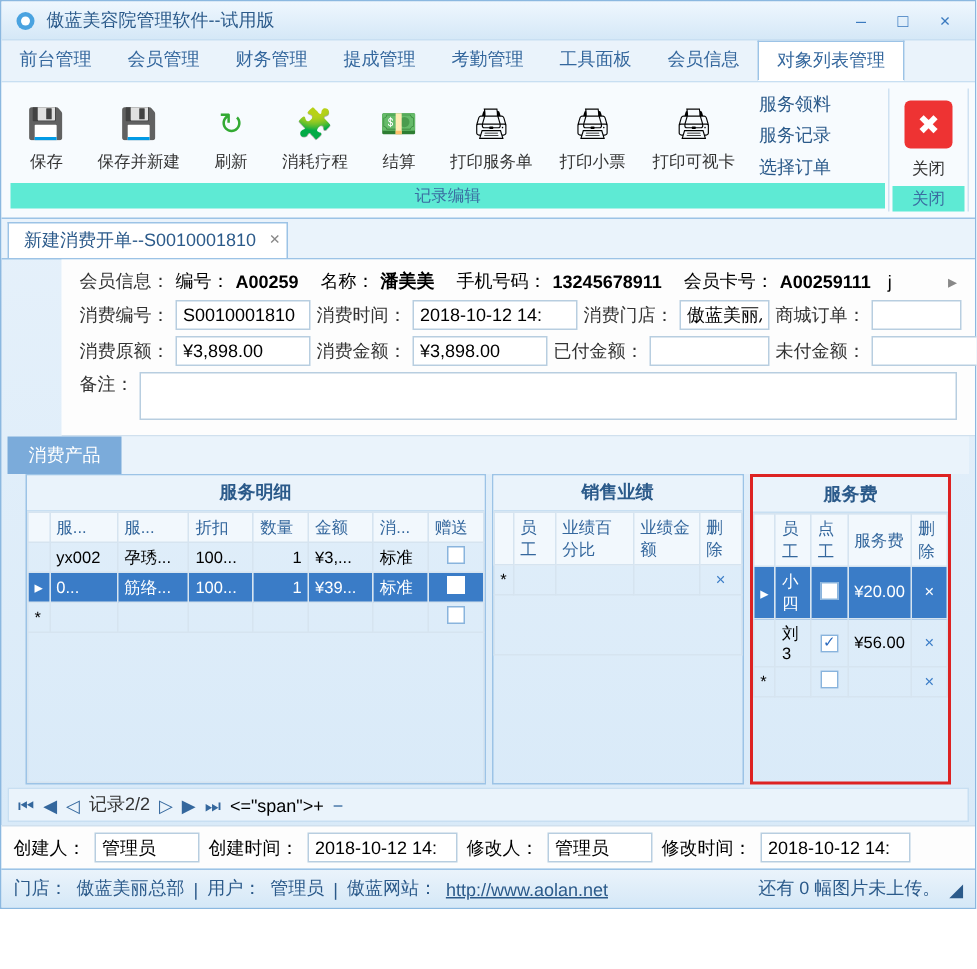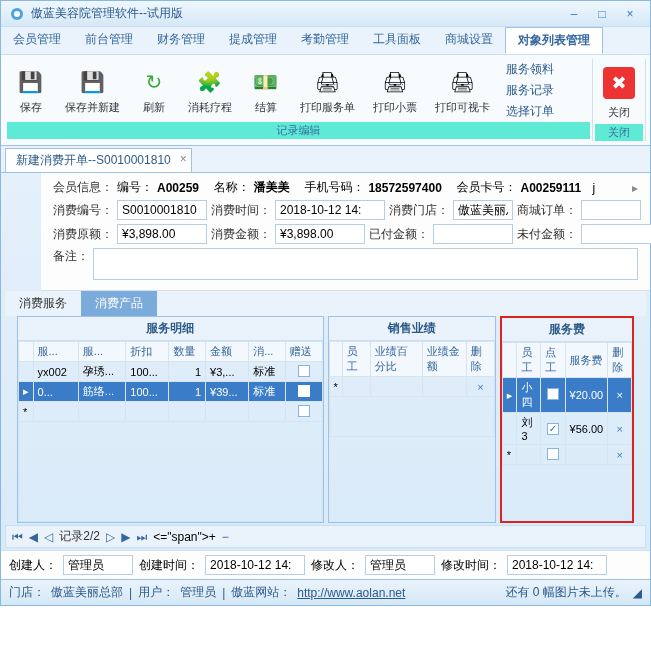--- a/index.html
+++ b/index.html
@@ -4,21 +4,21 @@
 <style>
 * { margin: 0; padding: 0; box-sizing: border-box; }
 body { font-family: "Microsoft YaHei", SimSun, sans-serif; font-size: 12px; background: #fff; width: 651px; height: 646px; overflow: hidden; }
 .window { border: 1px solid #8bb8e0; background: linear-gradient(#eaf3fb, #d7e9f8); }
 .titlebar { display: flex; align-items: center; padding: 4px 8px; background: linear-gradient(#eff7fe, #d5e8f7); color: #2b5a8a; }
 .titlebar .icon { width: 16px; height: 16px; margin-right: 6px; }
 .titlebar .ctrls { margin-left: auto; display: flex; gap: 4px; }
 .titlebar .ctrls span { width: 24px; height: 14px; text-align: center; color: #3b7abf; cursor: pointer; }
 .menubar { display: flex; background: #eaf3fb; border-top: 1px solid #c8dff2; border-bottom: 1px solid #c8dff2; }
 .menubar .tab { padding: 4px 12px; color: #34679d; cursor: pointer; }
-.menubar .tab.active { background: #fff; border: 1px solid #9cc3e6; border-bottom-color: #fff; font-weight: bold; }
+.menubar .tab.active { background: #fff; border: 1px solid #9cc3e6; border-bottom-color: #fff; }
 .ribbon { display: flex; background: #f7fbfe; border-bottom: 1px solid #9cc3e6; padding: 4px; }
 .ribbon-group { display: flex; flex-direction: column; border-right: 1px solid #cfe2f2; padding: 0 2px; }
 .ribbon-row { display: flex; gap: 2px; }
 .ribbon-btn { display: flex; flex-direction: column; align-items: center; justify-content: center; padding: 4px 8px; cursor: pointer; }
 .ribbon-btn .ic { width: 32px; height: 32px; display: flex; align-items: center; justify-content: center; font-size: 20px; }
 .ribbon-btn .lbl { font-size: 11px; color: #333; margin-top: 2px; }
 .ribbon-link { color: #2b5a8a; padding: 2px 6px; cursor: pointer; font-size: 12px; }
 .ribbon-group-label { text-align: center; font-size: 11px; color: #3a6da1; background: #5eead4; padding: 1px 0; }
 .close-btn { width: 32px; height: 32px; background: #e33; border-radius: 4px; color: #fff; display: flex; align-items: center; justify-content: center; font-size: 18px; margin: 4px auto; }
 .doctab-bar { display: flex; background: #eaf3fb; padding: 2px 4px 0 4px; border-bottom: 1px solid #9cc3e6; }
@@ -67,27 +67,27 @@
       </svg>
     <span>傲蓝美容院管理软件--试用版</span>
     <div class="ctrls">
       <span>–</span>
       <span>□</span>
       <span>×</span>
     </div>
   </div>
 
   <div class="menubar">
+    <div class="tab">前台管理</div>
     <div class="tab">会员管理</div>
-    <div class="tab">前台管理</div>
     <div class="tab">财务管理</div>
     <div class="tab">提成管理</div>
     <div class="tab">考勤管理</div>
     <div class="tab">工具面板</div>
-    <div class="tab">商城设置</div>
+    <div class="tab">会员信息</div>
     <div class="tab active">对象列表管理</div>
   </div>
 
   <div class="ribbon">
     <div class="ribbon-group" style="flex:1">
       <div class="ribbon-row">
         <div class="ribbon-btn">
             <div class="ic">💾</div>
             <div class="lbl">保存</div>
           </div>
@@ -141,21 +141,21 @@
       <span>新建消费开单--S0010001810</span>
       <span class="x">×</span>
     </div>
   </div>
 
   <div class="form-area">
     <div class="form-row">
       <label>会员信息：</label>
       <span>编号：</span><span class="val bold">A00259</span>&nbsp;&nbsp;
       <span>名称：</span><span class="val bold">潘美美</span>&nbsp;&nbsp;
-      <span>手机号码：</span><span class="val bold">18572597400</span>&nbsp;&nbsp;
+      <span>手机号码：</span><span class="val bold">13245678911</span>&nbsp;&nbsp;
       <span>会员卡号：</span><span class="val bold">A00259111</span>&nbsp;
       <span>j</span>
       <span style="margin-left:auto;color:#888">▸</span>
     </div>
     <div class="form-row">
       <label>消费编号：</label>
       <input style="width: 90px;" value="S0010001810">
       <label>消费时间：</label>
       <input style="width: 110px;" value="2018-10-12 14:">
       <label>消费门店：</label>
@@ -173,21 +173,20 @@
       <label>未付金额：</label>
       <input style="width: 80px;">
     </div>
     <div class="form-row">
       <label style="align-self:flex-start">备注：</label>
       <textarea class="remark" style=""></textarea>
     </div>
   </div>
 
   <div class="subtabs">
-    <div class="subtab">消费服务</div>
     <div class="subtab active">消费产品</div>
   </div>
 
   <div class="panels">
     <div class="panel-left">
       <div class="grid">
         <div class="grid-title">服务明细</div>
         <table>
           <tbody>
               <tr>

